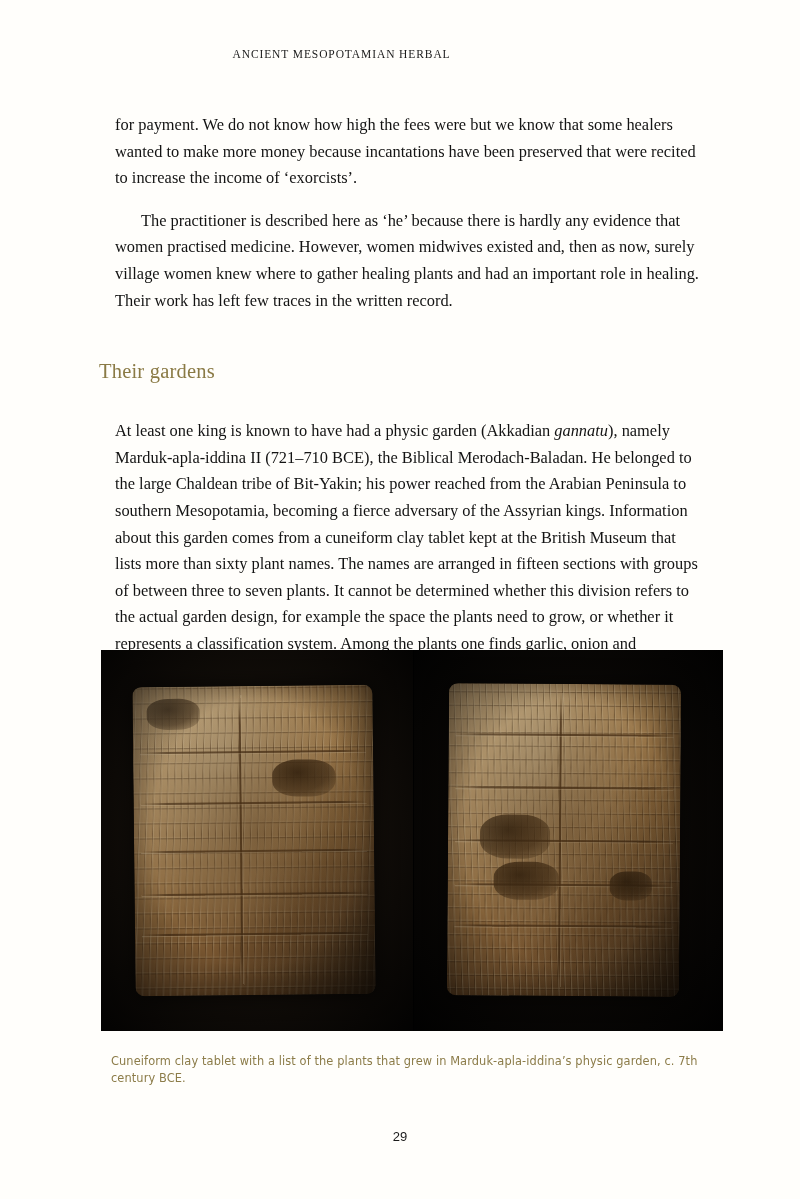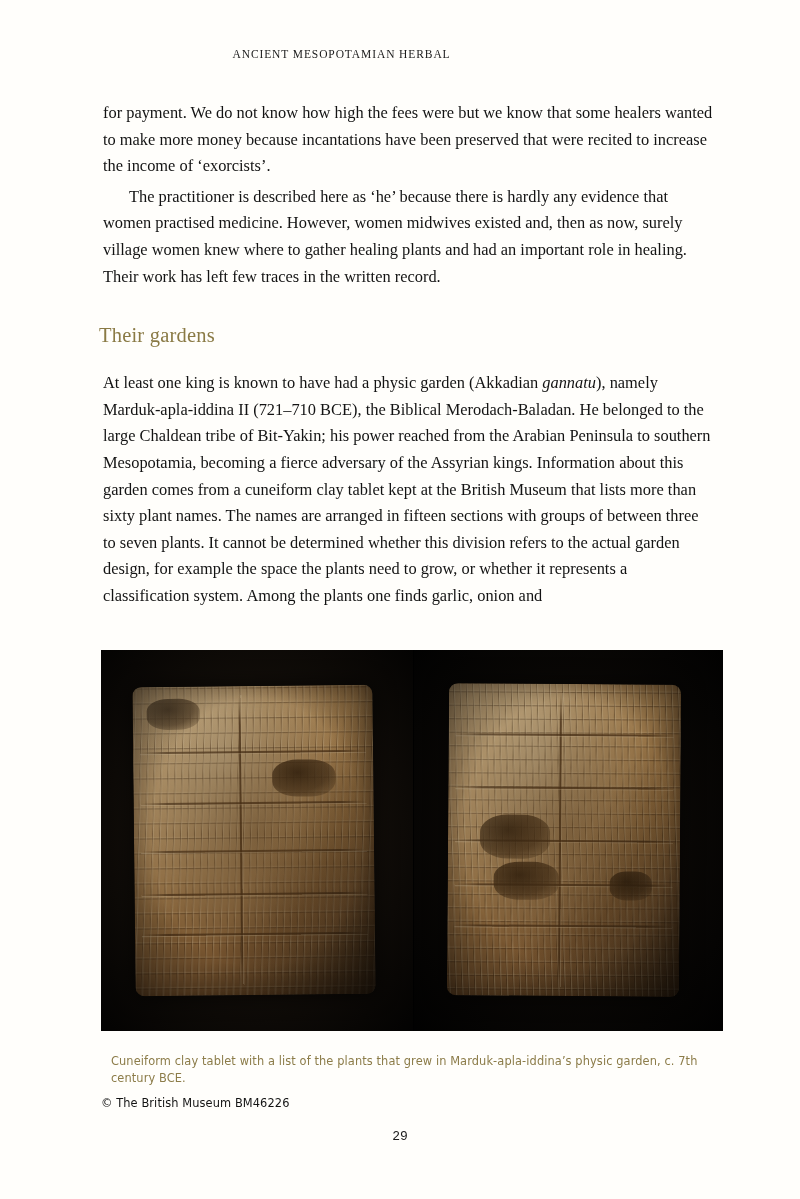--- a/index.html
+++ b/index.html
@@ -40,21 +40,21 @@
 
   
   .column {
     position: absolute;
     left: 99px;
     top: 96px;
     width: 618px;
   }
 
   p.body {
-    margin: 4px;
+    margin: 16px;
     font-size: 16.4px;
     line-height: 26.6px;
     text-align: left;
     color: #131313;
     font-family: "Liberation Serif", "DejaVu Serif", serif;
   }
   p.body.indent {
     text-indent: 26px;
   }
   p.body em {
@@ -230,21 +230,21 @@
 
   
   .folio {
     position: absolute;
     left: 0;
     top: 1129px;
     width: 800px;
     text-align: center;
     font-size: 13px;
     color: #1a1a1a;
-    font-family: Liberation Mono, monospace;
+    font-family: Liberation Sans, sans-serif;
   }
 </style>
 </head>
 <body>
 
 <div class="page">
 
   <div class="running-head">ANCIENT MESOPOTAMIAN HERBAL</div>
 
   <div class="column">
@@ -295,18 +295,17 @@
           <div class="chip" style="left:70%; top:60%; width:18%; height:9%;"></div>
           <div class="tablet-shade"></div>
         </div>
       </div>
 
     </div>
   </div>
 
   <div class="caption-block">
     <p class="caption">Cuneiform clay tablet with a list of the plants that grew in Marduk-apla-iddina’s physic garden, c. 7th century BCE.</p>
-    <p class="credit">© The British Museum BM46226</p>
   </div>
 
   <div class="folio">29</div>
 
 </div>
 
 </body></html>

